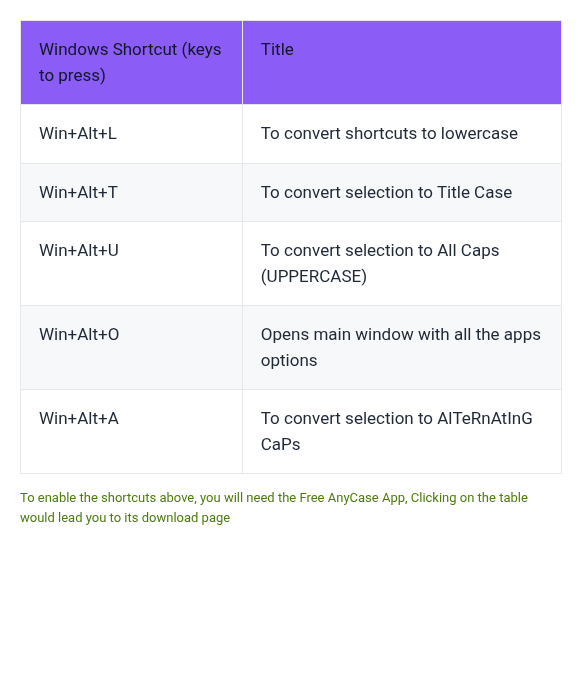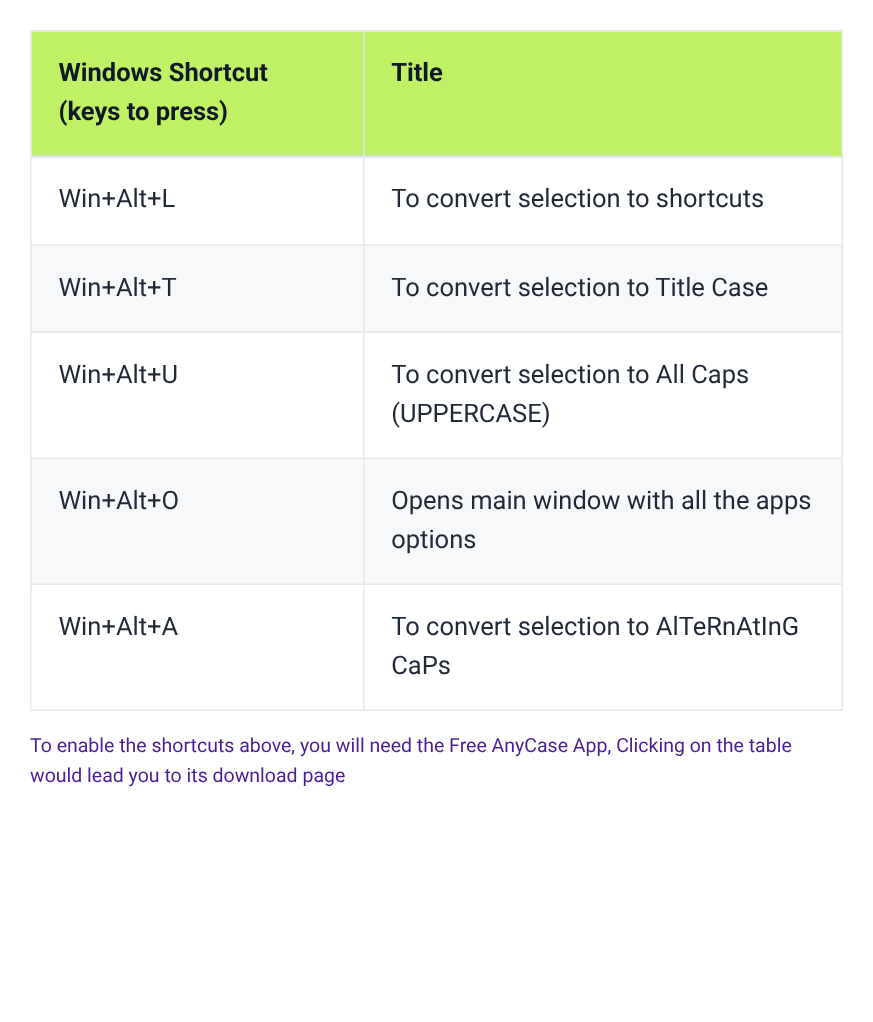--- a/index.html
+++ b/index.html
@@ -19,54 +19,54 @@
   }
   th, td {
     text-align: left;
     padding: 16px 18px;
     border: 1px solid #e5e7eb;
     font-size: 17px;
     line-height: 1.5;
     vertical-align: top;
   }
   th {
-    background: #bef264;
-    font-weight: 700;
+    background: #8b5cf6;
+    font-weight: 400;
     color: #111827;
   }
   col.col-shortcut { width: 41%; }
   col.col-action { width: 59%; }
   tbody tr:nth-child(even) td {
     background: #f7f8fa;
   }
   .caption {
     margin-top: 14px;
     font-size: 13px;
     line-height: 1.55;
-    color: #4c1d95;
+    color: #4d7c0f;
   }
 </style>
 </head>
 <body>
 
 <table>
   <colgroup>
     <col class="col-shortcut">
     <col class="col-action">
   </colgroup>
   <thead>
     <tr>
       <th>Windows Shortcut (keys to press)</th>
       <th>Title</th>
     </tr>
   </thead>
   <tbody>
     <tr>
       <td>Win+Alt+L</td>
-      <td>To convert selection to shortcuts</td>
+      <td>To convert shortcuts to lowercase</td>
     </tr>
     <tr>
       <td>Win+Alt+T</td>
       <td>To convert selection to Title Case</td>
     </tr>
     <tr>
       <td>Win+Alt+U</td>
       <td>To convert selection to All Caps (UPPERCASE)</td>
     </tr>
     <tr>

